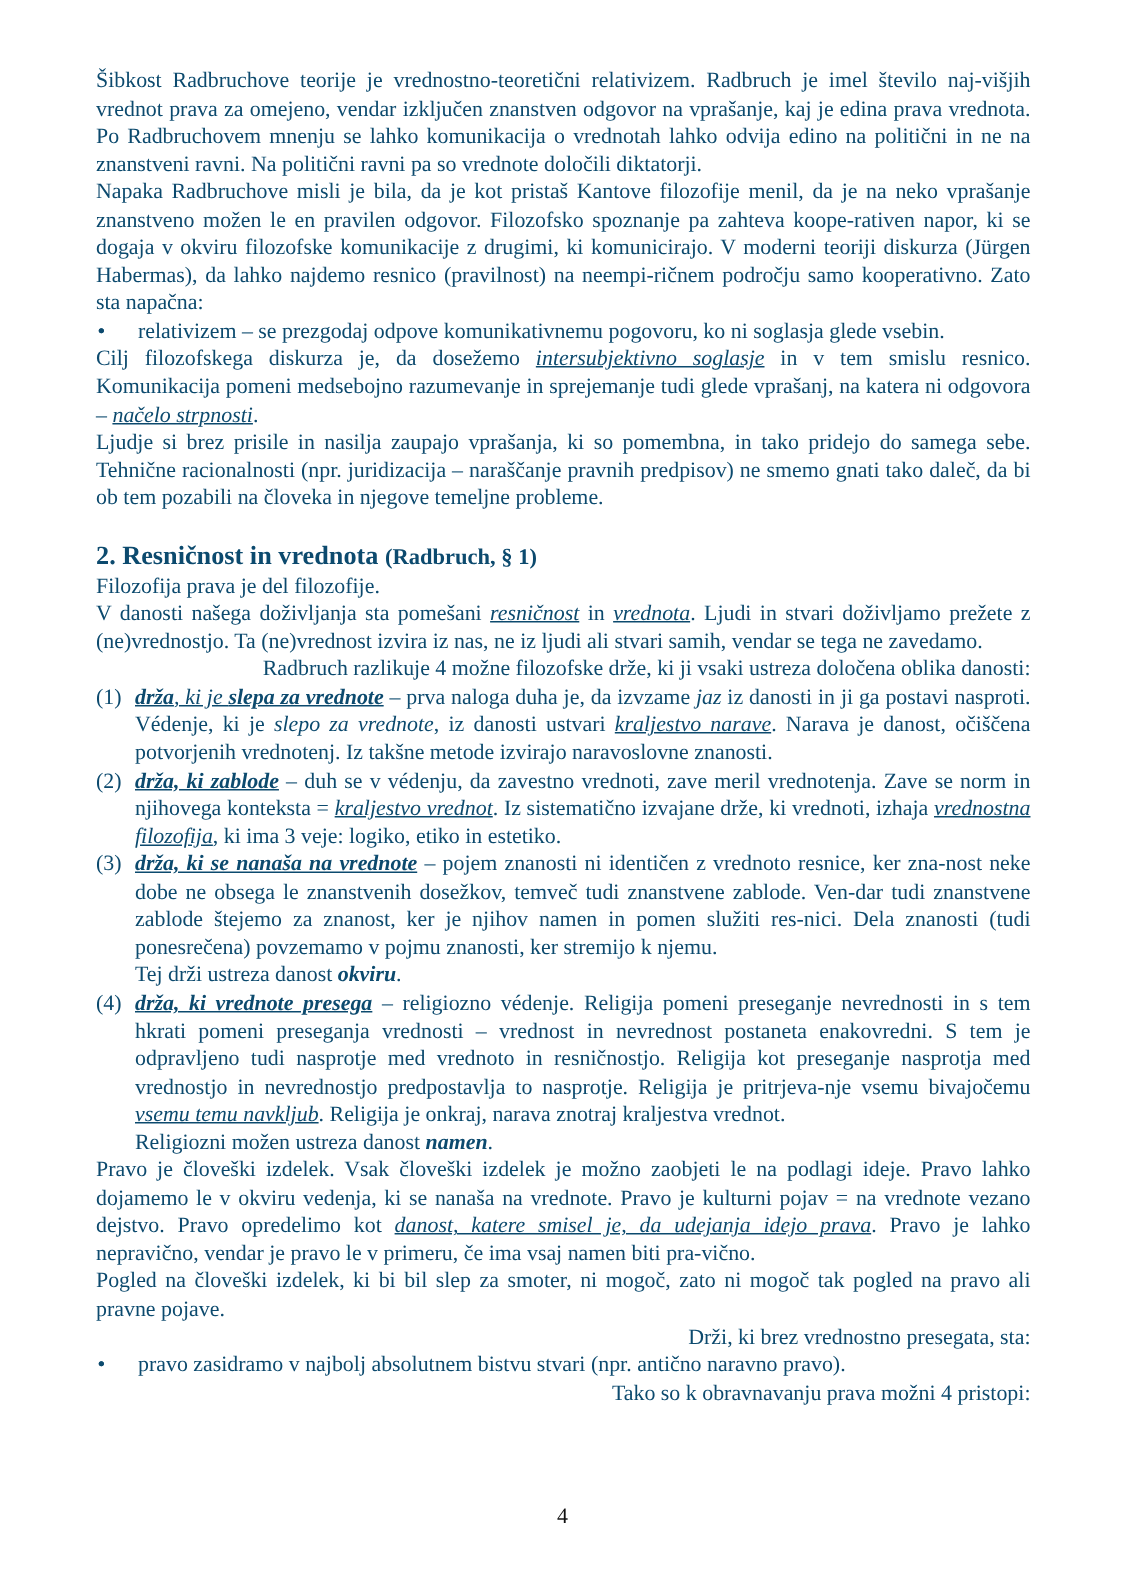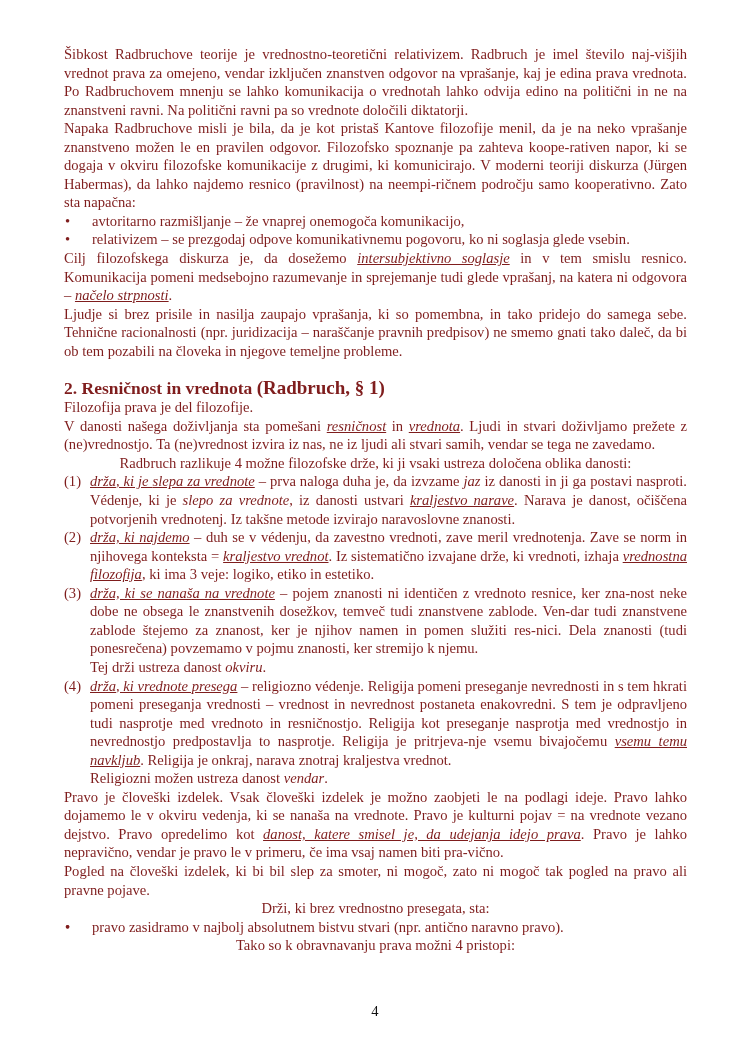--- a/index.html
+++ b/index.html
@@ -1,49 +1,48 @@
 <!DOCTYPE html>
 <html><head>
 <meta charset="utf-8">
 <style>
   html, body { margin: 0; padding: 0; background: #ffffff; }
   body { width: 750px; height: 1061px; overflow: hidden; position: relative; }
   .page {
     position: absolute; left: 64px; top: 45px; width: 623px;
     font-family: "Liberation Serif", serif; font-size: 14.6px; line-height: 18.55px;
-    color: #7f1d1d;
+    color: #0c4a6e;
   }
   p { margin: 0; text-align: justify; }
-  .nojust { text-align: center; }
+  .nojust { text-align: right; }
   .u { text-decoration: underline; }
   .i { font-style: italic; }
-  .b { font-weight: normal; }
+  .b { font-weight: bold; }
   .bullet { position: relative; padding-left: 28px; text-align: left; }
   .bullet .dot { position: absolute; left: 1px; top: 0; }
   .heading { margin-top: 18px; font-weight: bold; font-size: 17.5px; line-height: 20px; }
-  .heading .sub { font-size: 19px; }
+  .heading .sub { font-size: 15px; }
   .item { position: relative; padding-left: 26px; text-align: justify; }
   .item .num { position: absolute; left: 0; top: 0; }
   .item .tail { display: block; text-align: left; }
   .pagenum {
     position: absolute; left: 0; width: 750px; top: 1003px; text-align: center;
     font-family: "Liberation Serif", serif; font-size: 14.6px; color: #111111;
   }
 </style>
 </head>
 <body>
 
 <div class="page">
 
   <p>Šibkost Radbruchove teorije je vrednostno-teoretični relativizem. Radbruch je imel število naj-višjih vrednot prava za omejeno, vendar izključen znanstven odgovor na vprašanje, kaj je edina prava vrednota. Po Radbruchovem mnenju se lahko komunikacija o vrednotah lahko odvija edino na politični in ne na znanstveni ravni. Na politični ravni pa so vrednote določili diktatorji.</p>
   <p>Napaka Radbruchove misli je bila, da je kot pristaš Kantove filozofije menil, da je na neko vprašanje znanstveno možen le en pravilen odgovor. Filozofsko spoznanje pa zahteva koope-rativen napor, ki se dogaja v okviru filozofske komunikacije z drugimi, ki komunicirajo. V moderni teoriji diskurza (Jürgen Habermas), da lahko najdemo resnico (pravilnost) na neempi-ričnem področju samo kooperativno. Zato sta napačna:</p>
 
   <p class="bullet">
     <span class="dot">•</span>
-    <span>avtoritarno razmišljanje – že vnaprej onemogoča komunikacijo,</span>
   </p>
   <p class="bullet">
     <span class="dot">•</span>
     <span>relativizem – se prezgodaj odpove komunikativnemu pogovoru, ko ni soglasja glede vsebin.</span>
   </p>
 
   <p><span>Cilj filozofskega diskurza je, da dosežemo </span><span class="i u">intersubjektivno soglasje</span><span> in v tem smislu resnico. Komunikacija pomeni medsebojno razumevanje in sprejemanje tudi glede vprašanj, na katera ni odgovora – </span><span class="i u">načelo strpnosti</span><span>.</span></p>
 
   <p>Ljudje si brez prisile in nasilja zaupajo vprašanja, ki so pomembna, in tako pridejo do samega sebe. Tehnične racionalnosti (npr. juridizacija – naraščanje pravnih predpisov) ne smemo gnati tako daleč, da bi ob tem pozabili na človeka in njegove temeljne probleme.</p>
 
@@ -56,33 +55,33 @@
   <p><span>V danosti našega doživljanja sta pomešani </span><span class="i u">resničnost</span><span> in </span><span class="i u">vrednota</span><span>. Ljudi in stvari doživljamo prežete z (ne)vrednostjo. Ta (ne)vrednost izvira iz nas, ne iz ljudi ali stvari samih, vendar se tega ne zavedamo.</span></p>
   <p class="nojust">Radbruch razlikuje 4 možne filozofske drže, ki ji vsaki ustreza določena oblika danosti:</p>
 
   <p class="item">
     <span class="num">(1)</span>
     <span class="u i"><span class="b">drža</span><span>, ki je </span><span class="b">slepa za vrednote</span></span><span> – prva naloga duha je, da izvzame </span><span class="i">jaz</span><span> iz danosti in ji ga postavi nasproti. Védenje, ki je </span><span class="i">slepo za vrednote</span><span>, iz danosti ustvari </span><span class="i u">kraljestvo narave</span><span>. Narava je danost, očiščena potvorjenih vrednotenj. Iz takšne metode izvirajo naravoslovne znanosti.</span>
   </p>
 
   <p class="item">
     <span class="num">(2)</span>
-    <span class="b i u">drža, ki najdemo</span><span> – duh se v védenju, da zavestno vrednoti, zave meril vrednotenja. Zave se norm in njihovega konteksta = </span><span class="i u">kraljestvo vrednot</span><span>. Iz sistematično izvajane drže, ki vrednoti, izhaja </span><span class="i u">vrednostna filozofija</span><span>, ki ima 3 veje: logiko, etiko in estetiko.</span>
+    <span class="b i u">drža, ki zablode</span><span> – duh se v védenju, da zavestno vrednoti, zave meril vrednotenja. Zave se norm in njihovega konteksta = </span><span class="i u">kraljestvo vrednot</span><span>. Iz sistematično izvajane drže, ki vrednoti, izhaja </span><span class="i u">vrednostna filozofija</span><span>, ki ima 3 veje: logiko, etiko in estetiko.</span>
   </p>
 
   <p class="item">
     <span class="num">(3)</span>
     <span class="b i u">drža, ki se nanaša na vrednote</span><span> – pojem znanosti ni identičen z vrednoto resnice, ker zna-nost neke dobe ne obsega le znanstvenih dosežkov, temveč tudi znanstvene zablode. Ven-dar tudi znanstvene zablode štejemo za znanost, ker je njihov namen in pomen služiti res-nici. Dela znanosti (tudi ponesrečena) povzemamo v pojmu znanosti, ker stremijo k njemu.</span>
     <span class="tail"><span>Tej drži ustreza danost </span><span class="b i">okviru</span><span>.</span></span>
   </p>
 
   <p class="item">
     <span class="num">(4)</span>
     <span class="b i u">drža, ki vrednote presega</span><span> – religiozno védenje. Religija pomeni preseganje nevrednosti in s tem hkrati pomeni preseganja vrednosti – vrednost in nevrednost postaneta enakovredni. S tem je odpravljeno tudi nasprotje med vrednoto in resničnostjo. Religija kot preseganje nasprotja med vrednostjo in nevrednostjo predpostavlja to nasprotje. Religija je pritrjeva-nje vsemu bivajočemu </span><span class="i u">vsemu temu navkljub</span><span>. Religija je onkraj, narava znotraj kraljestva vrednot.</span>
-    <span class="tail"><span>Religiozni možen ustreza danost </span><span class="b i">vendar</span><span>.</span></span>
+    <span class="tail"><span>Religiozni možen ustreza danost </span><span class="b i">namen</span><span>.</span></span>
   </p>
 
   <p><span>Pravo je človeški izdelek. Vsak človeški izdelek je možno zaobjeti le na podlagi ideje. Pravo lahko dojamemo le v okviru vedenja, ki se nanaša na vrednote. Pravo je kulturni pojav = na vrednote vezano dejstvo. Pravo opredelimo kot </span><span class="i u">danost, katere smisel je, da udejanja idejo prava</span><span>. Pravo je lahko nepravično, vendar je pravo le v primeru, če ima vsaj namen biti pra-vično.</span></p>
   <p>Pogled na človeški izdelek, ki bi bil slep za smoter, ni mogoč, zato ni mogoč tak pogled na pravo ali pravne pojave.</p>
   <p class="nojust">Drži, ki brez vrednostno presegata, sta:</p>
 
   <p class="bullet">
     <span class="dot">•</span>
   </p>
   <p class="bullet">

